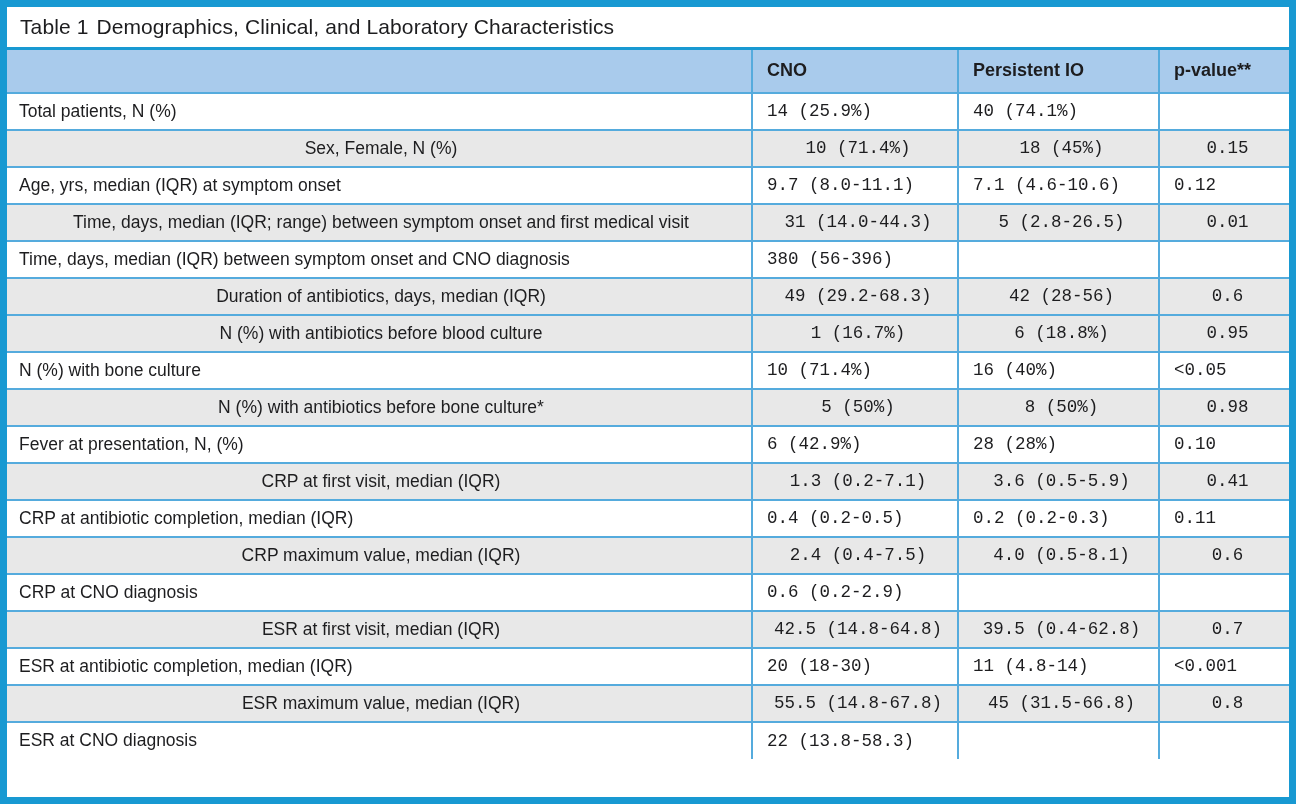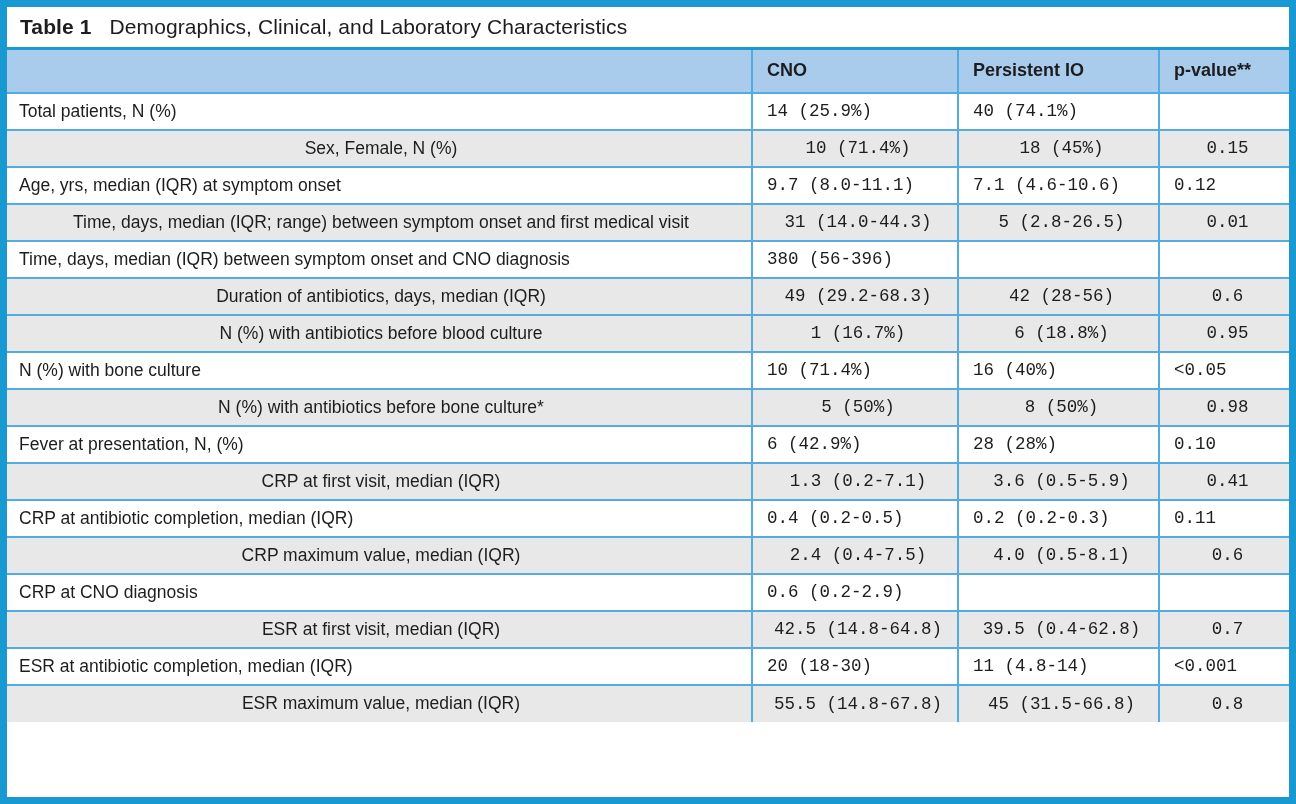--- a/index.html
+++ b/index.html
@@ -23,22 +23,22 @@
   }
   .title-bar{
     height:40px;
     display:flex;
     align-items:center;
     padding-left:13px;
     background:#ffffff;
     font-size:21px;
     letter-spacing:.1px;
   }
-  .title-bar .bold{font-weight:bold;}
-  .title-bar .rest{margin-left:18px;}
+  .title-bar .bold{font-weight:normal;}
+  .title-bar .rest{margin-left:8px;}
   table{
     width:100%;
     border-collapse:collapse;
     table-layout:fixed;
     border-top:3px solid var(--accent);
     padding-left:32px;
   }
   col.c-label{width:745px;}
   col.c-cno{width:206px;}
   col.c-pio{width:201px;}
@@ -183,15 +183,21 @@
           <td class="val">20 (18-30)</td>
           <td class="val">11 (4.8-14)</td>
           <td class="val">&lt;0.001</td>
         </tr>
         <tr class="alt">
           <td>ESR maximum value, median (IQR)</td>
           <td class="val">55.5 (14.8-67.8)</td>
           <td class="val">45 (31.5-66.8)</td>
           <td class="val">0.8</td>
         </tr>
+        <tr>
+          <td>ESR at CNO diagnosis</td>
+          <td class="val">22 (13.8-58.3)</td>
+          <td class="val"></td>
+          <td class="val"></td>
+        </tr>
       </tbody>
   </table>
 </div>
 
 </body></html>

